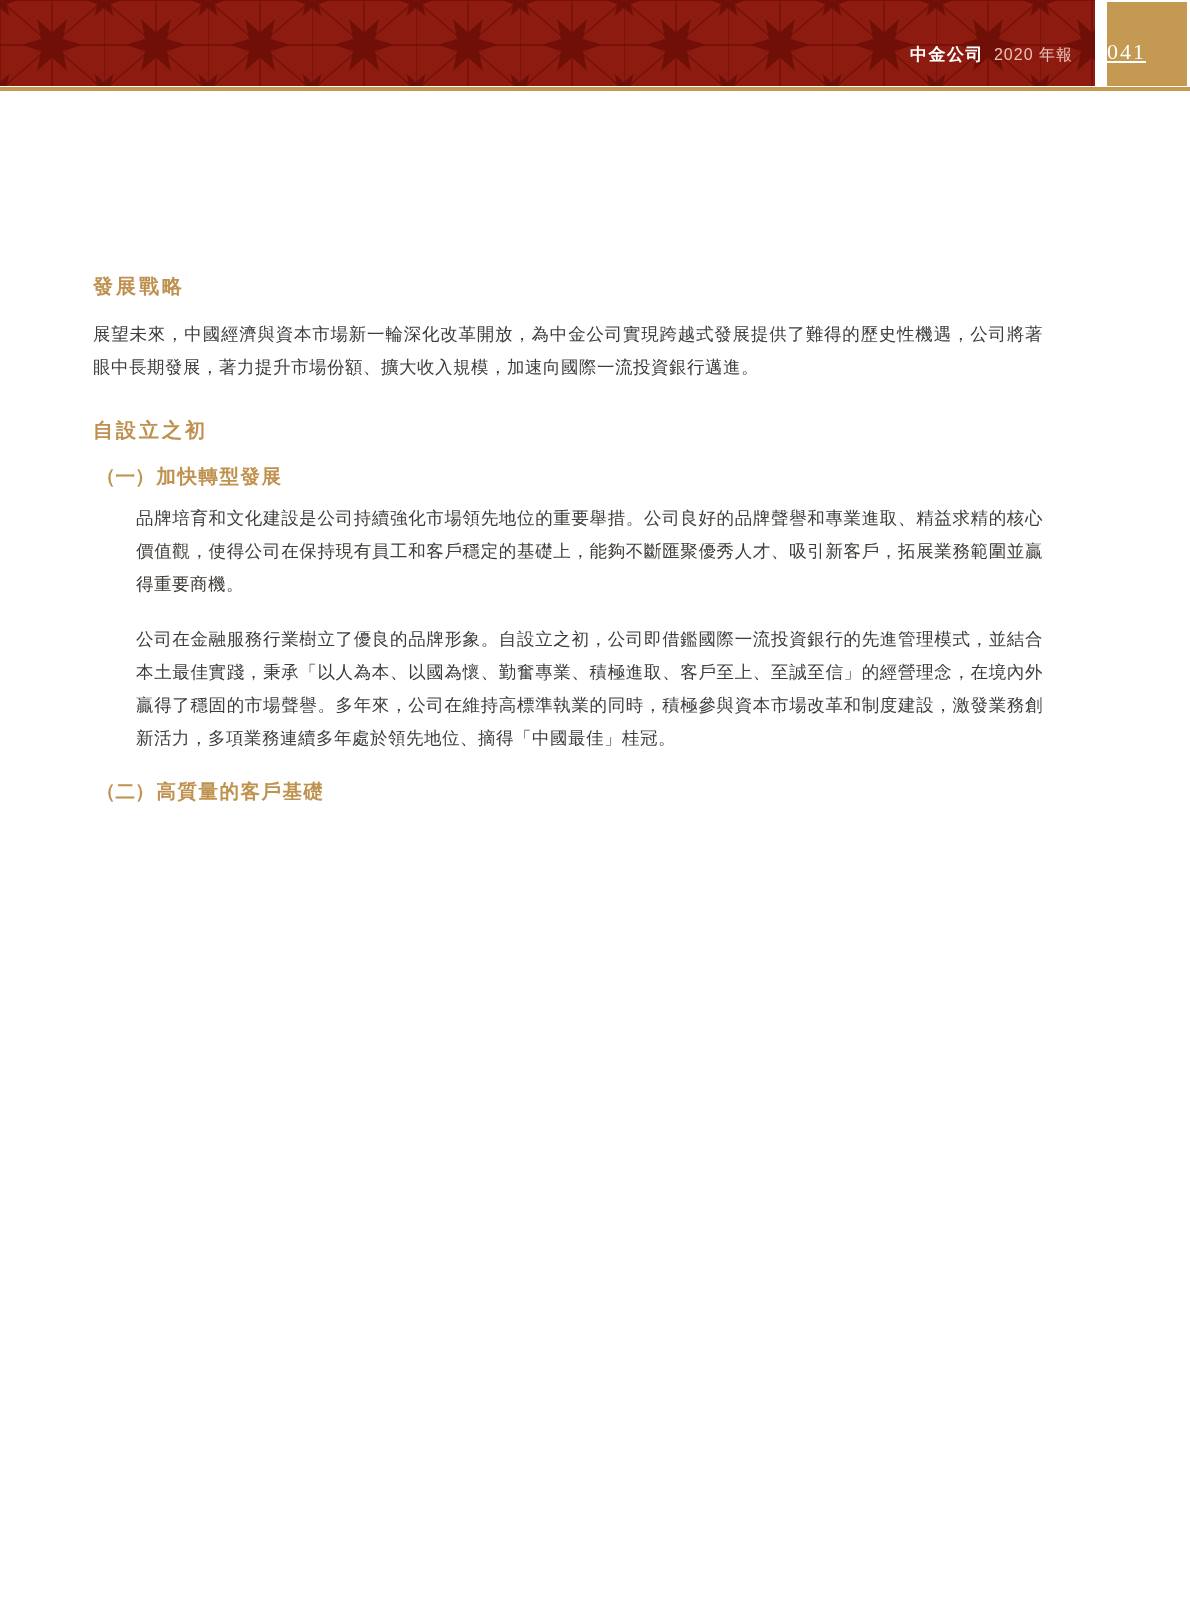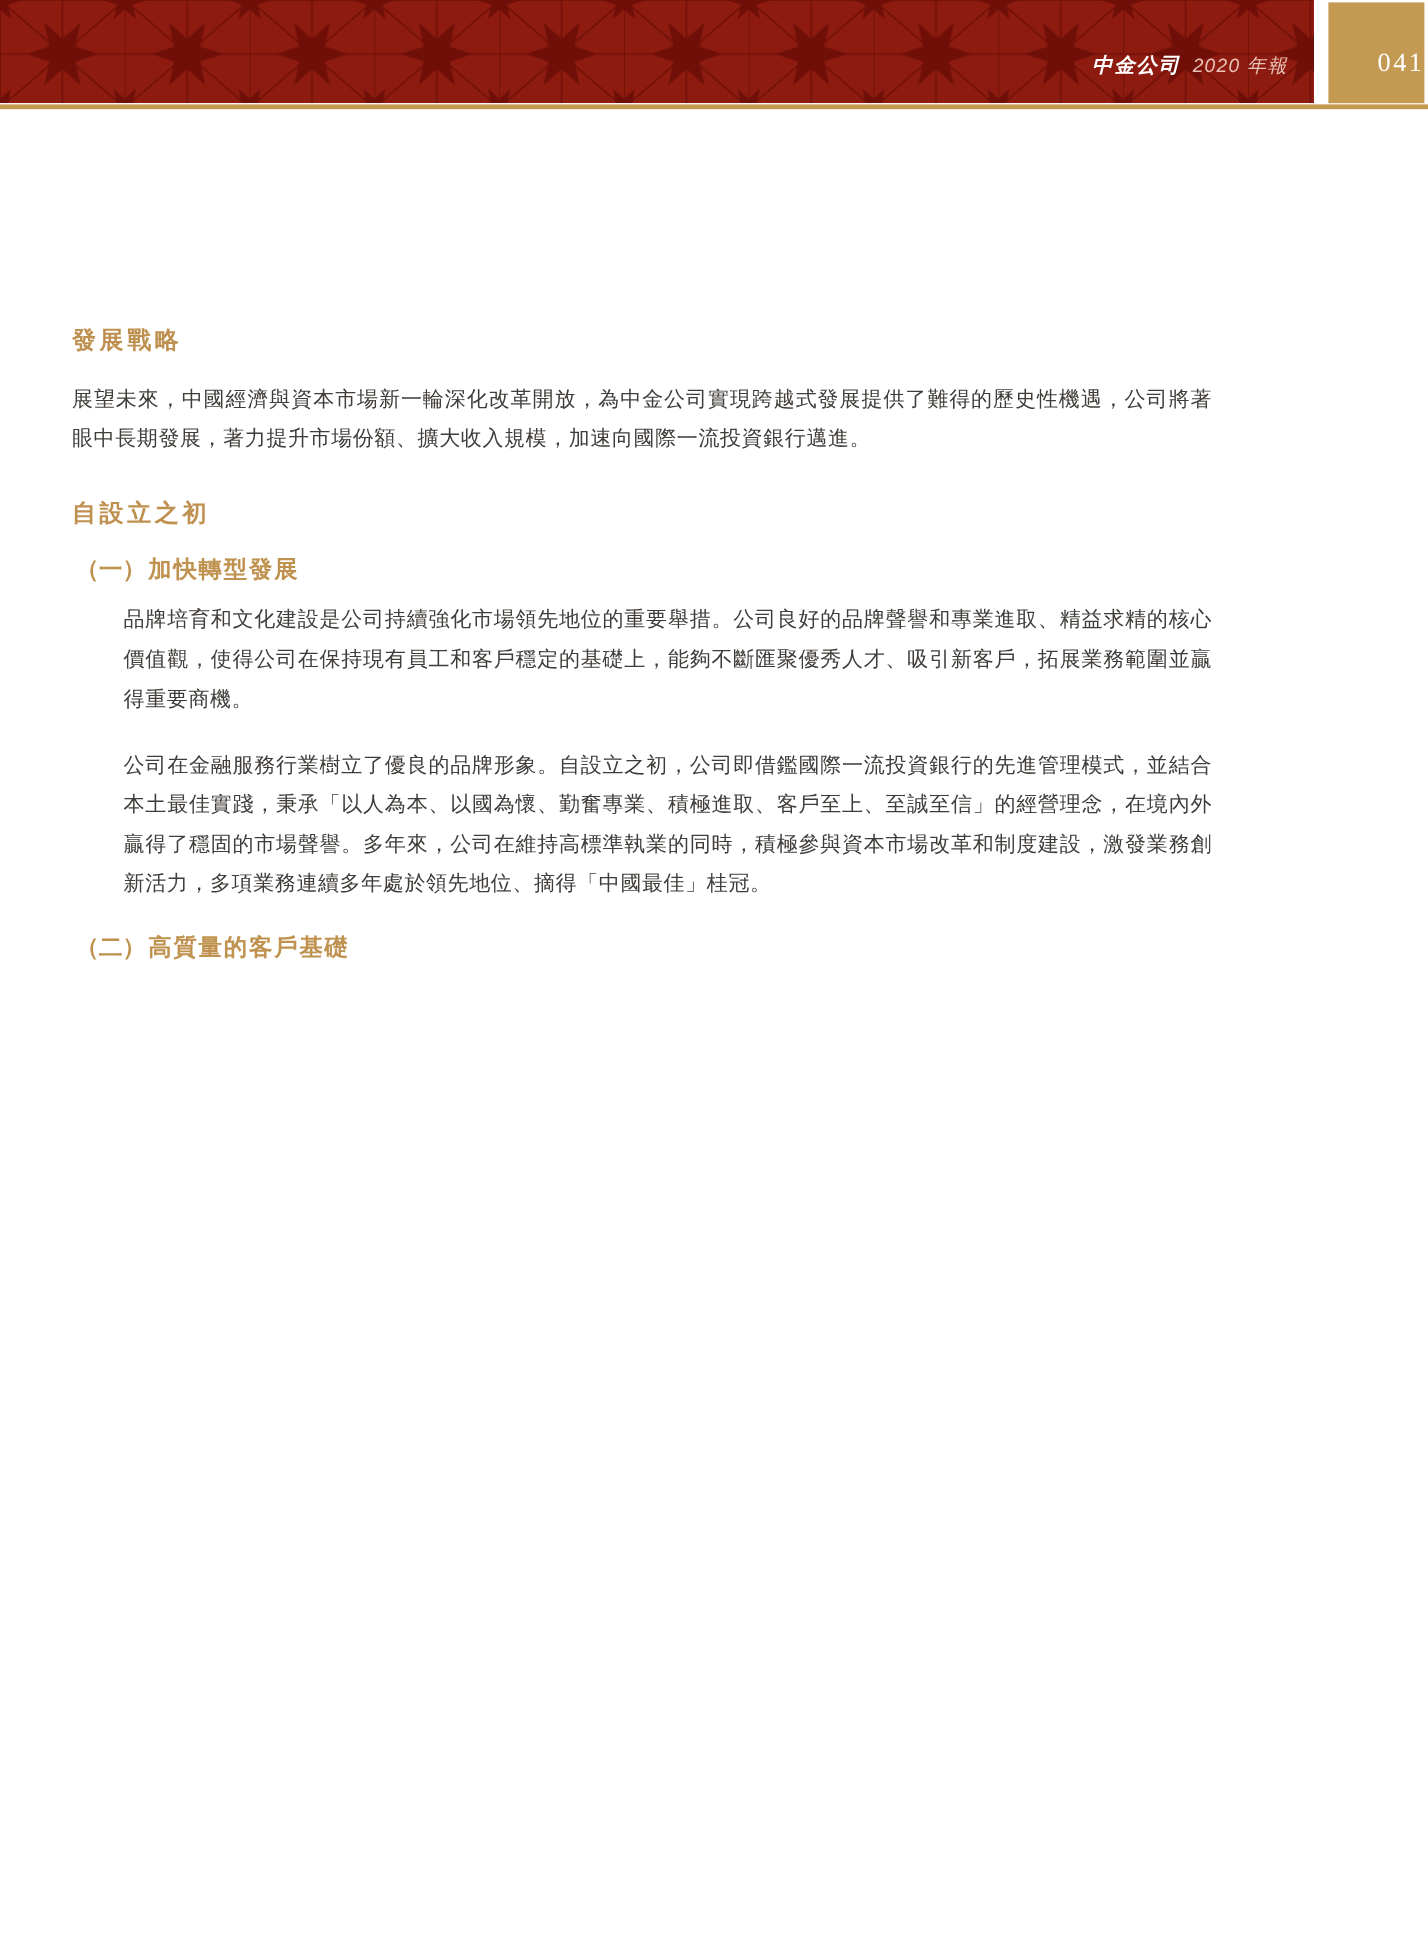--- a/index.html
+++ b/index.html
@@ -17,21 +17,20 @@
     position: absolute;
     top: 0; left: 0;
     width: 1095px; height: 86px;
     overflow: hidden;
   }
   .banner-caption {
     position: absolute;
     right: 22px; top: 45px;
     white-space: nowrap;
     line-height: 20px;
-    font-style: italic;
   }
   .brand {
     color: #ffffff;
     font-weight: bold;
     font-size: 17px;
     letter-spacing: 1.5px;
   }
   .report {
     color: #e9c3b8;
     font-size: 16px;
@@ -42,38 +41,38 @@
     position: absolute;
     left: 1107px; top: 2px;
     width: 80px; height: 84px;
     background: #c49a52;
     color: #ffffff;
     font-family: "Liberation Serif", serif;
     font-size: 22px;
     letter-spacing: 2px;
     display: flex;
     align-items: center;
-    justify-content: flex-end;
+    justify-content: flex-start;
     padding-top: 16px;
     box-sizing: border-box;
+    text-decoration: underline;
   }
   .gold-rule {
     position: absolute;
     top: 87px; left: 0;
     width: 1190px; height: 4px;
     background: #c49a52;
   }
 
   
   .content {
     position: absolute;
     top: 0; left: 0;
-    padding: 272px 113px 0 60px;
+    padding: 272px 113px 0 93px;
     width: 950px;
-    font-family: Liberation Mono, monospace;
   }
   h2.gold-head {
     color: #bf9150;
     font-size: 20px;
     line-height: 28px;
     font-weight: bold;
     letter-spacing: 3px;
     margin: 0 0 18px 0;
   }
   p.body {

